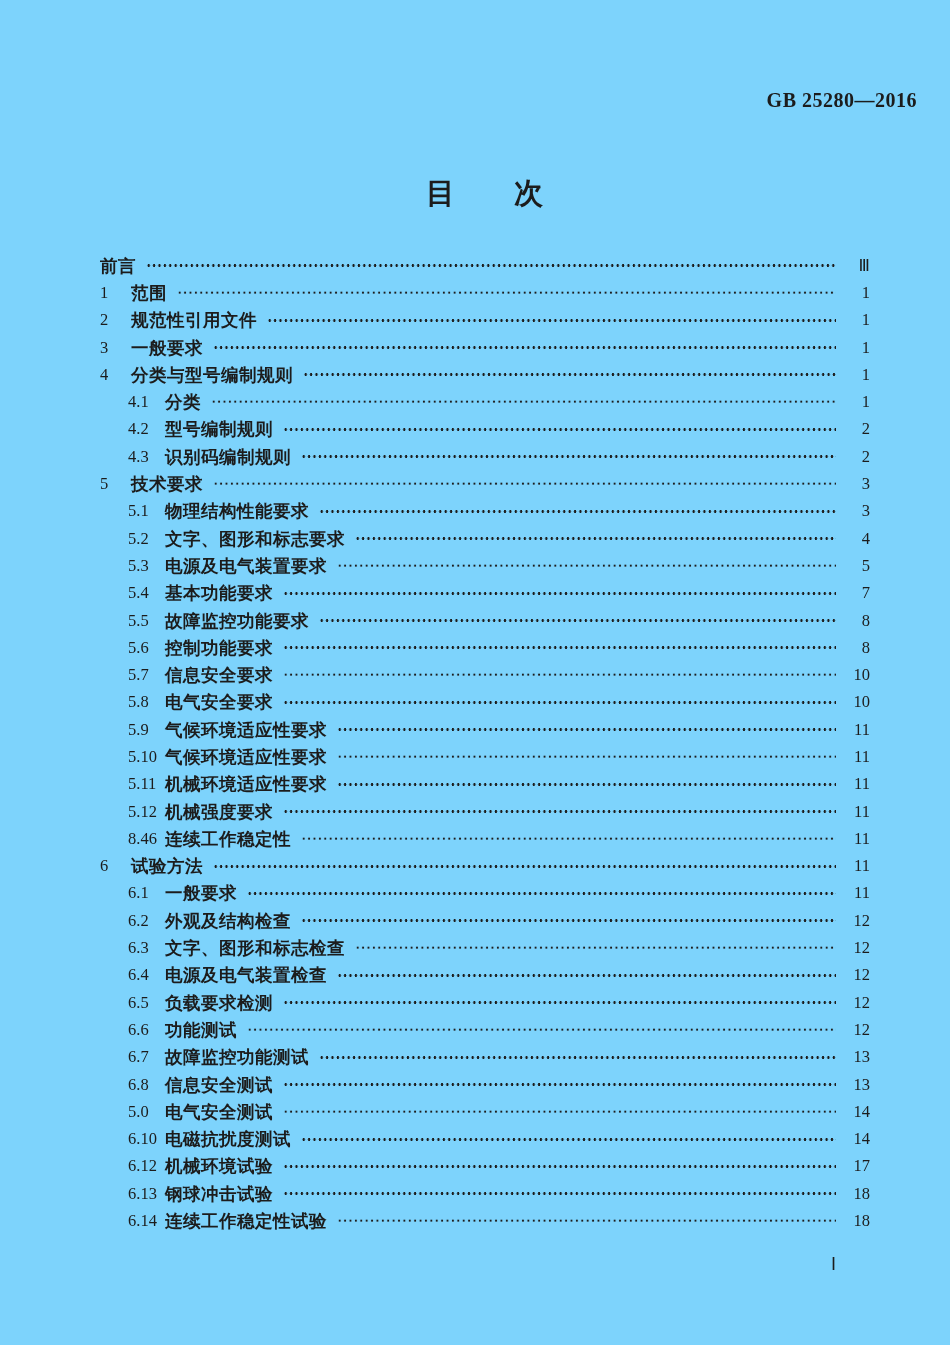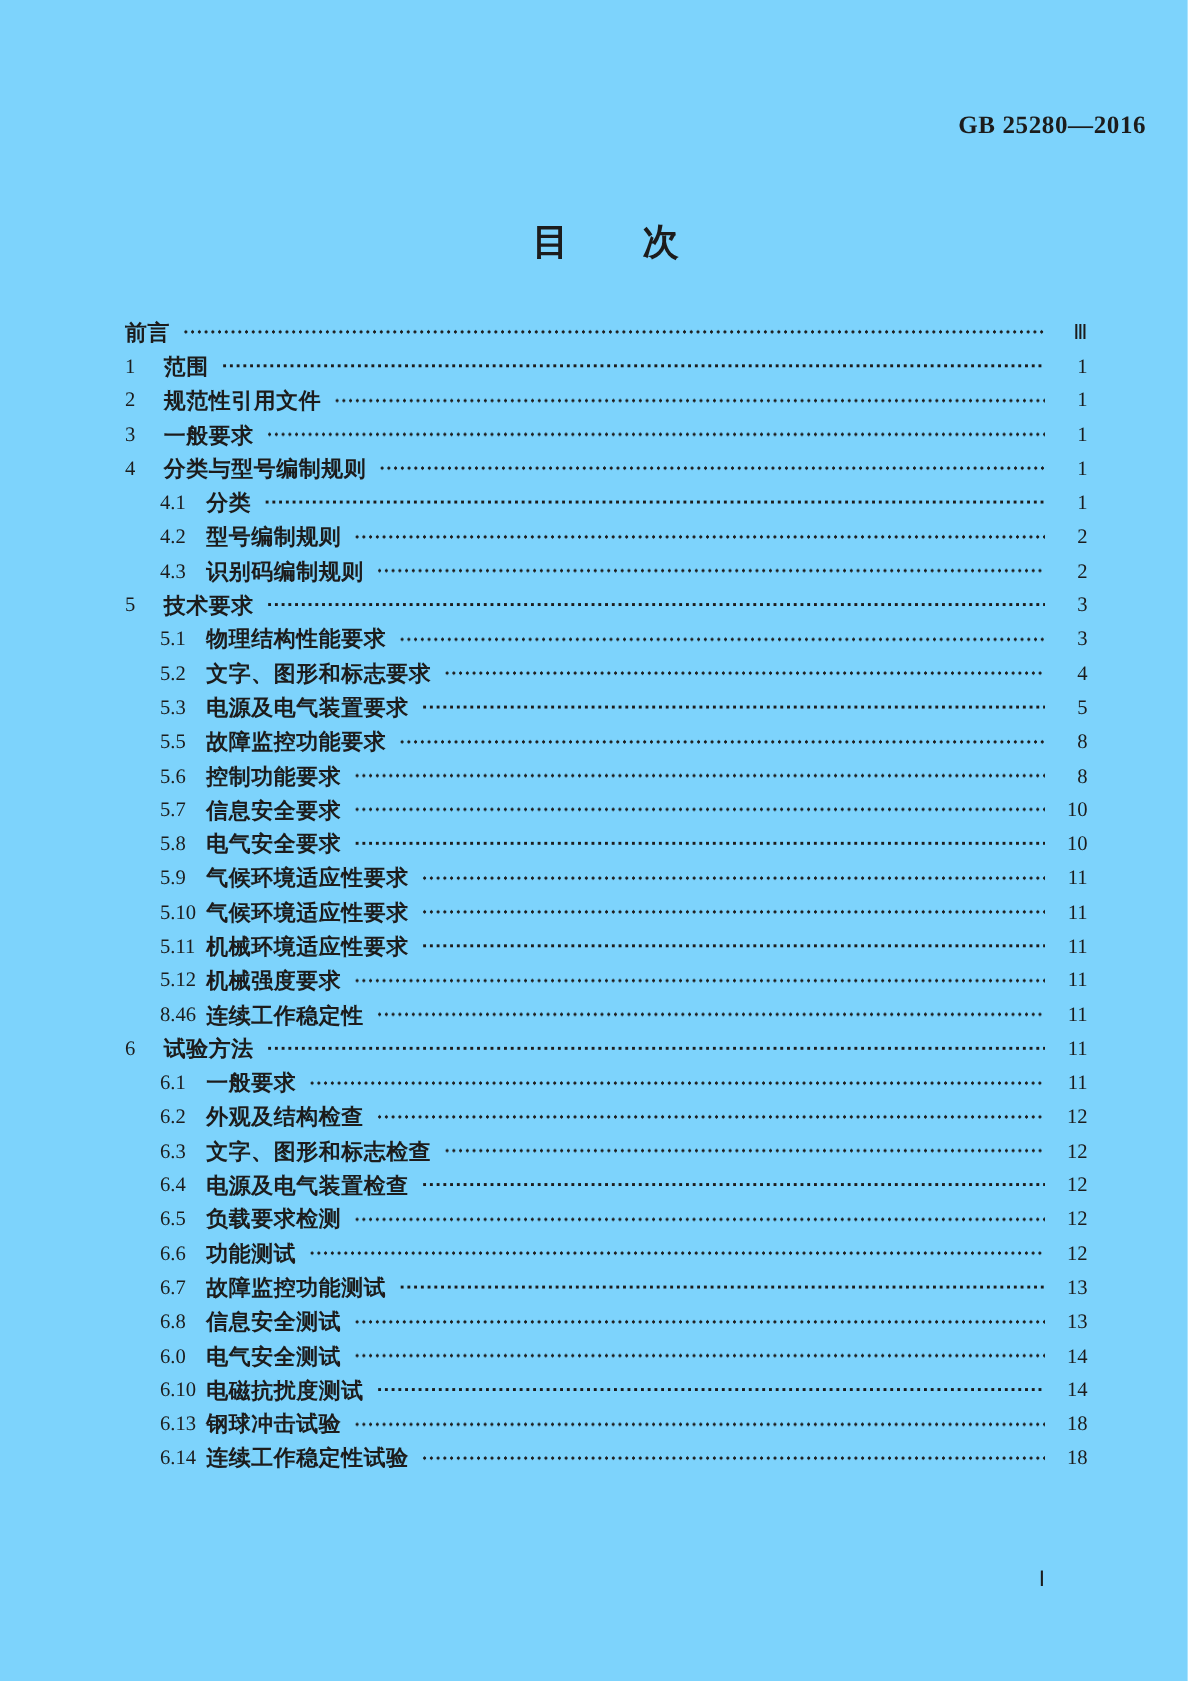--- a/index.html
+++ b/index.html
@@ -183,20 +183,26 @@
     <span class="pagenum">4</span>
   </div>
 
   <div class="row sub">
     <span class="num">5.3</span>
     <span class="label">电源及电气装置要求</span>
     <span class="dots"></span>
     <span class="pagenum">5</span>
   </div>
 
+  <div class="row sub">
+    <span class="num">5.4</span>
+    <span class="label">基本功能要求</span>
+    <span class="dots"></span>
+    <span class="pagenum">7</span>
+  </div>
 
   <div class="row sub">
     <span class="num">5.5</span>
     <span class="label">故障监控功能要求</span>
     <span class="dots"></span>
     <span class="pagenum">8</span>
   </div>
 
   <div class="row sub">
     <span class="num">5.6</span>
@@ -311,34 +317,40 @@
   </div>
 
   <div class="row sub">
     <span class="num">6.8</span>
     <span class="label">信息安全测试</span>
     <span class="dots"></span>
     <span class="pagenum">13</span>
   </div>
 
   <div class="row sub">
-    <span class="num">6.0</span>
+    <span class="num">5.0</span>
     <span class="label">电气安全测试</span>
     <span class="dots"></span>
     <span class="pagenum">14</span>
   </div>
 
   <div class="row sub">
     <span class="num">6.10</span>
     <span class="label">电磁抗扰度测试</span>
     <span class="dots"></span>
     <span class="pagenum">14</span>
   </div>
 
 
+  <div class="row sub">
+    <span class="num">6.12</span>
+    <span class="label">机械环境试验</span>
+    <span class="dots"></span>
+    <span class="pagenum">17</span>
+  </div>
 
   <div class="row sub">
     <span class="num">6.13</span>
     <span class="label">钢球冲击试验</span>
     <span class="dots"></span>
     <span class="pagenum">18</span>
   </div>
 
   <div class="row sub">
     <span class="num">6.14</span>

